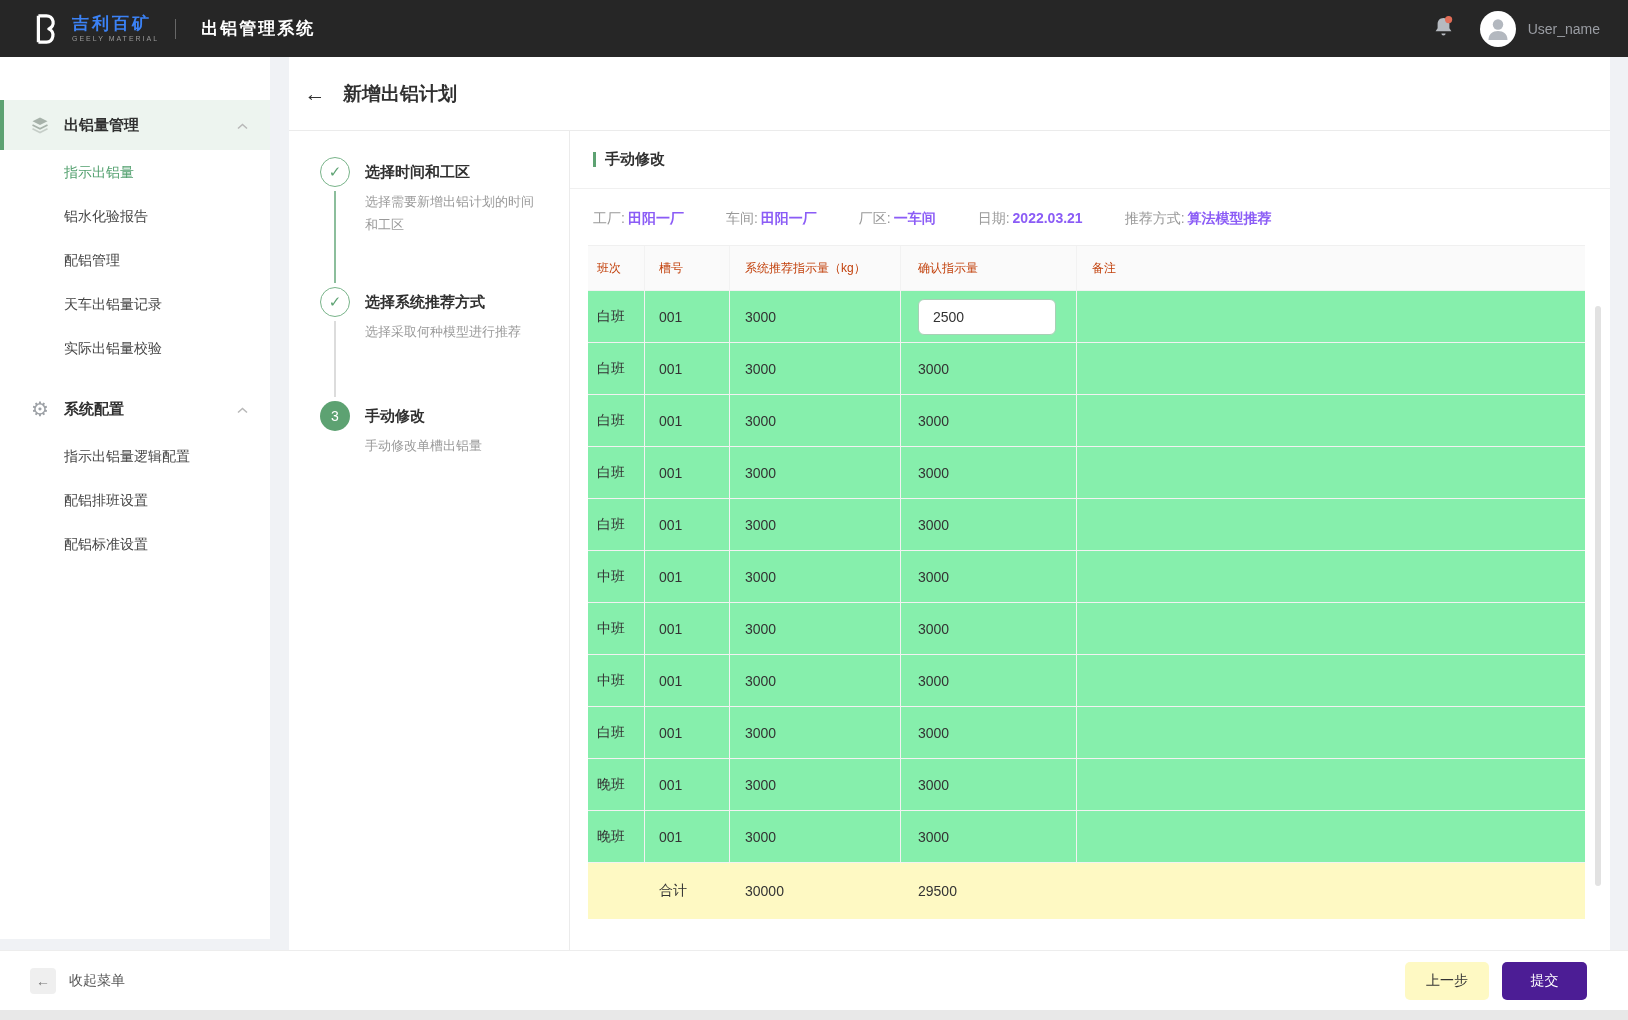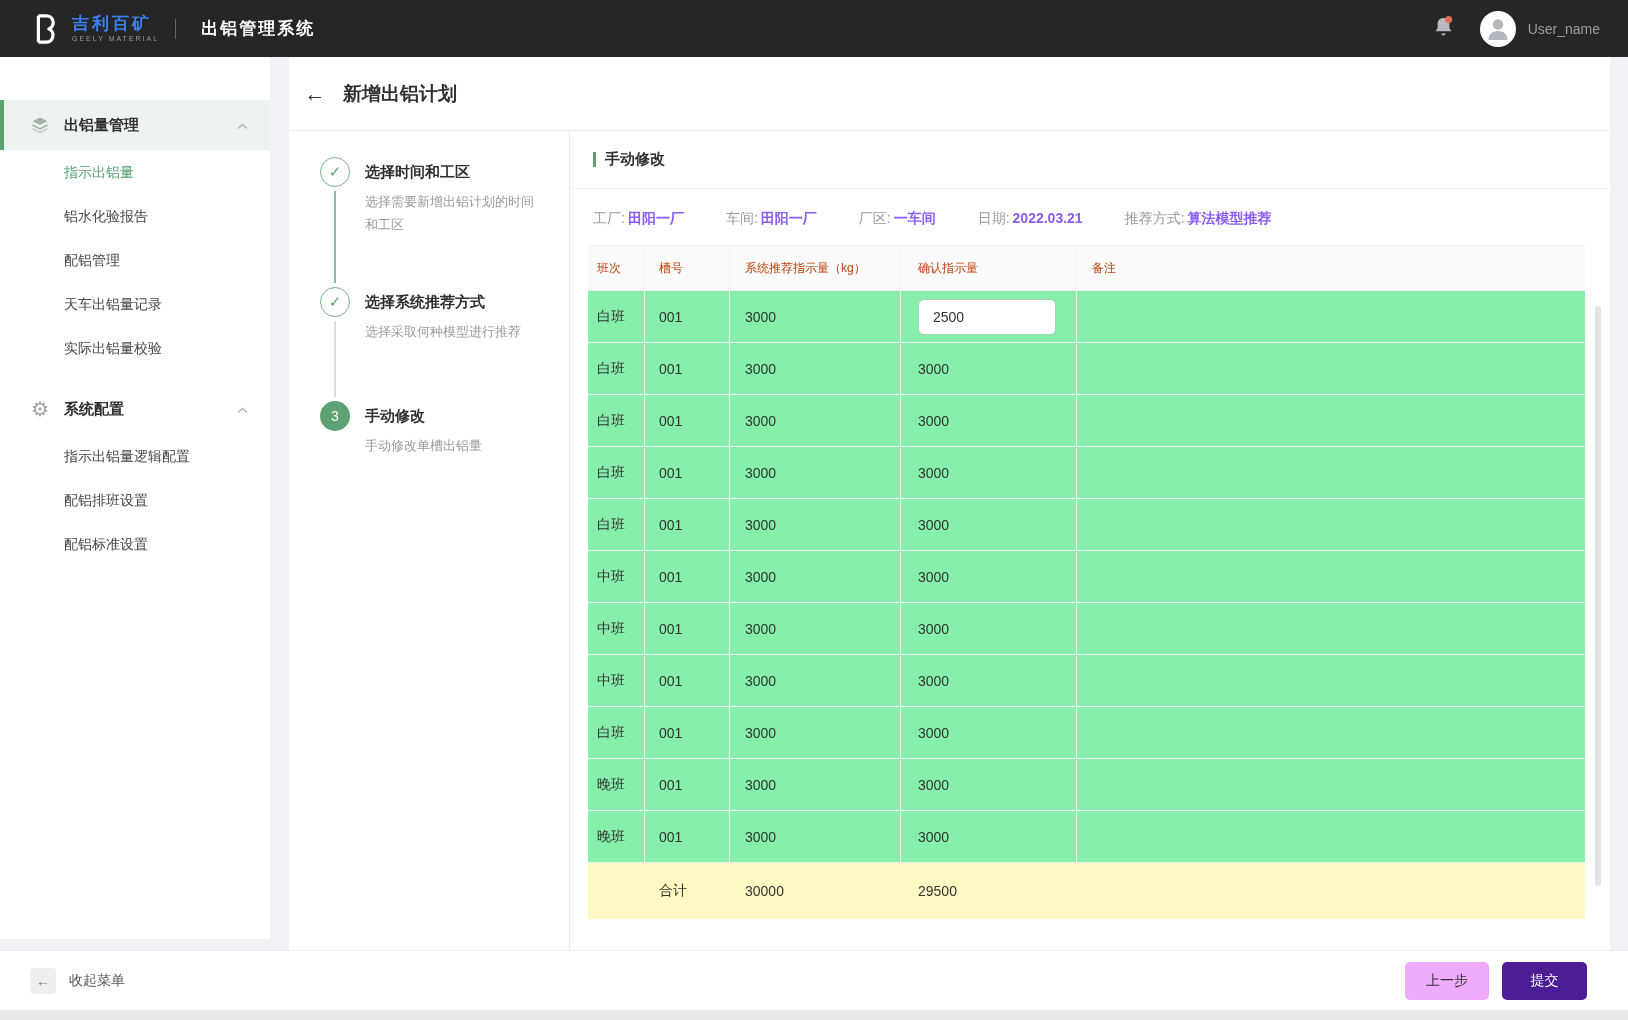--- a/index.html
+++ b/index.html
@@ -35,21 +35,21 @@
   .gear-glyph { font-size:20px; color:#9da1a6; line-height:1; }
 
   
   .bottom-bar { position:absolute; left:0; right:0; bottom:10px; height:60px; background:#fff;
     border-top:1px solid #ededed; display:flex; align-items:center; padding:0 41px 0 30px; }
   .collapse-btn { width:26px; height:26px; background:#efefef; border-radius:4px; display:flex;
     align-items:center; justify-content:center; color:#777; font-size:14px; cursor:pointer; }
   .collapse-label { margin-left:13px; font-size:14px; color:#555; }
   .bar-spacer { flex:1; }
   .btn { height:38px; border-radius:5px; font-size:14px; display:flex; align-items:center; justify-content:center; cursor:pointer; }
-  .btn-prev { width:84px; background:#f0abfc; color:#333; }
+  .btn-prev { width:84px; background:#fef9c3; color:#333; }
   .btn-submit { width:85px; background:#4c1d95; color:#fff; margin-left:13px; }
   .bottom-strip { position:absolute; left:0; right:0; bottom:0; height:10px; background:#e8e8e8; }
 
   
   .main-card { position:absolute; left:289px; top:57px; right:18px; bottom:70px; background:#fff; overflow:hidden; }
   .card-header { height:73px; display:flex; align-items:center; padding-left:14px; }
   .back-arrow { font-size:21px; color:#333; cursor:pointer; width:24px; text-align:center; }
   .page-title { margin-left:16px; font-size:19px; font-weight:bold; color:#303030; }
   .card-body { position:absolute; top:73px; left:0; right:0; bottom:0; border-top:1px solid #ebebeb; display:flex; }
 

